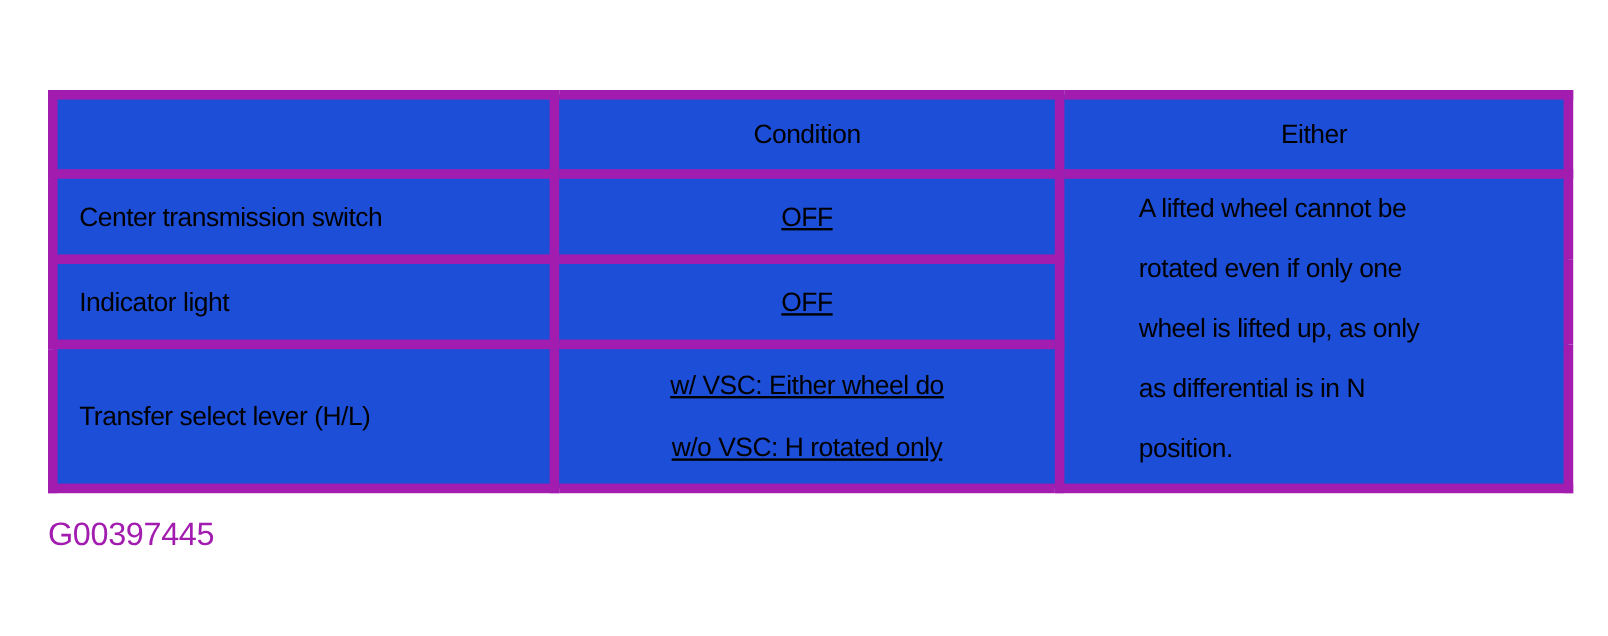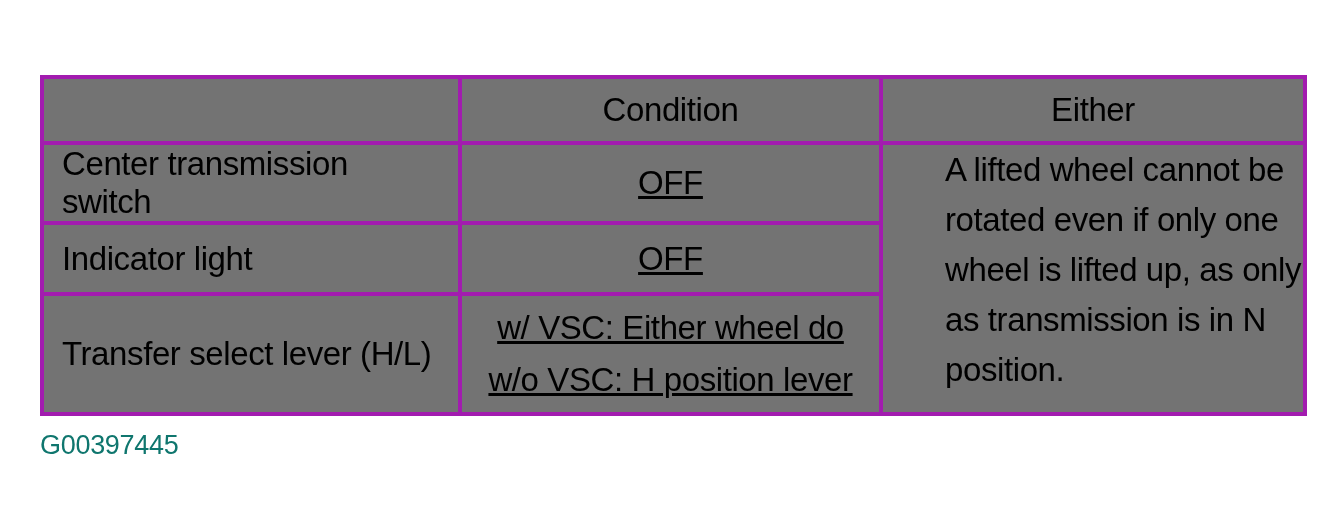--- a/index.html
+++ b/index.html
@@ -22,27 +22,27 @@
   table.spec-table {
     position: absolute;
     left: 40px;
     top: 75px;
     width: 1263px;
     border-collapse: collapse;
     table-layout: fixed;
     background: #ffffff;
   }
   table.spec-table td, table.spec-table th {
-    border: 4px solid #a21caf;
+    border: 8px solid #a21caf;
     padding: 0 18px;
-    font-size: 33px;
+    font-size: 22px;
     font-weight: 400;
     letter-spacing: -0.4px;
     color: #000000;
-    background: #737373;
+    background: #1d4ed8;
   }
   th.col-header {
     text-align: center;
     vertical-align: middle;
     height: 66px;
     font-weight: 400;
   }
   td.row-label {
     text-align: left;
     vertical-align: middle;
@@ -72,21 +72,21 @@
   .cond-line {
     line-height: 52px;
     white-space: nowrap;
   }
   .figure-code {
     position: absolute;
     left: 40px;
     top: 430px;
     font-size: 27px;
     letter-spacing: -0.3px;
-    color: #0f766e;
+    color: #a21caf;
   }
 </style>
 </head>
 <body>
 
 <div class="page">
 
   <table class="spec-table">
     <colgroup>
       <col style="width: 418px;">
@@ -99,33 +99,33 @@
       <th class="col-header">Condition</th>
       <th class="col-header">Either</th>
     </tr>
     <tr>
       <td class="row-label">Center transmission switch</td>
       <td class="cond-cell">OFF</td>
       <td class="wheel-cell" rowspan="3">
         <div class="wheel-line">A lifted wheel cannot be</div>
         <div class="wheel-line">rotated even if only one</div>
         <div class="wheel-line">wheel is lifted up, as only</div>
-        <div class="wheel-line">as transmission is in N</div>
+        <div class="wheel-line">as differential is in N</div>
         <div class="wheel-line">position.</div>
       </td>
     </tr>
     <tr>
       <td class="row-label">Indicator light</td>
       <td class="cond-cell">OFF</td>
     </tr>
     <tr class="row-last">
       <td class="row-label">Transfer select lever (H/L)</td>
       <td class="cond-cell">
         <div class="cond-line">w/ VSC: Either wheel do</div>
-        <div class="cond-line">w/o VSC: H position lever</div>
+        <div class="cond-line">w/o VSC: H rotated only</div>
       </td>
     </tr>
   </tbody>
     </table>
 
   <div class="figure-code">G00397445</div>
 
 </div>
 
 </body></html>

